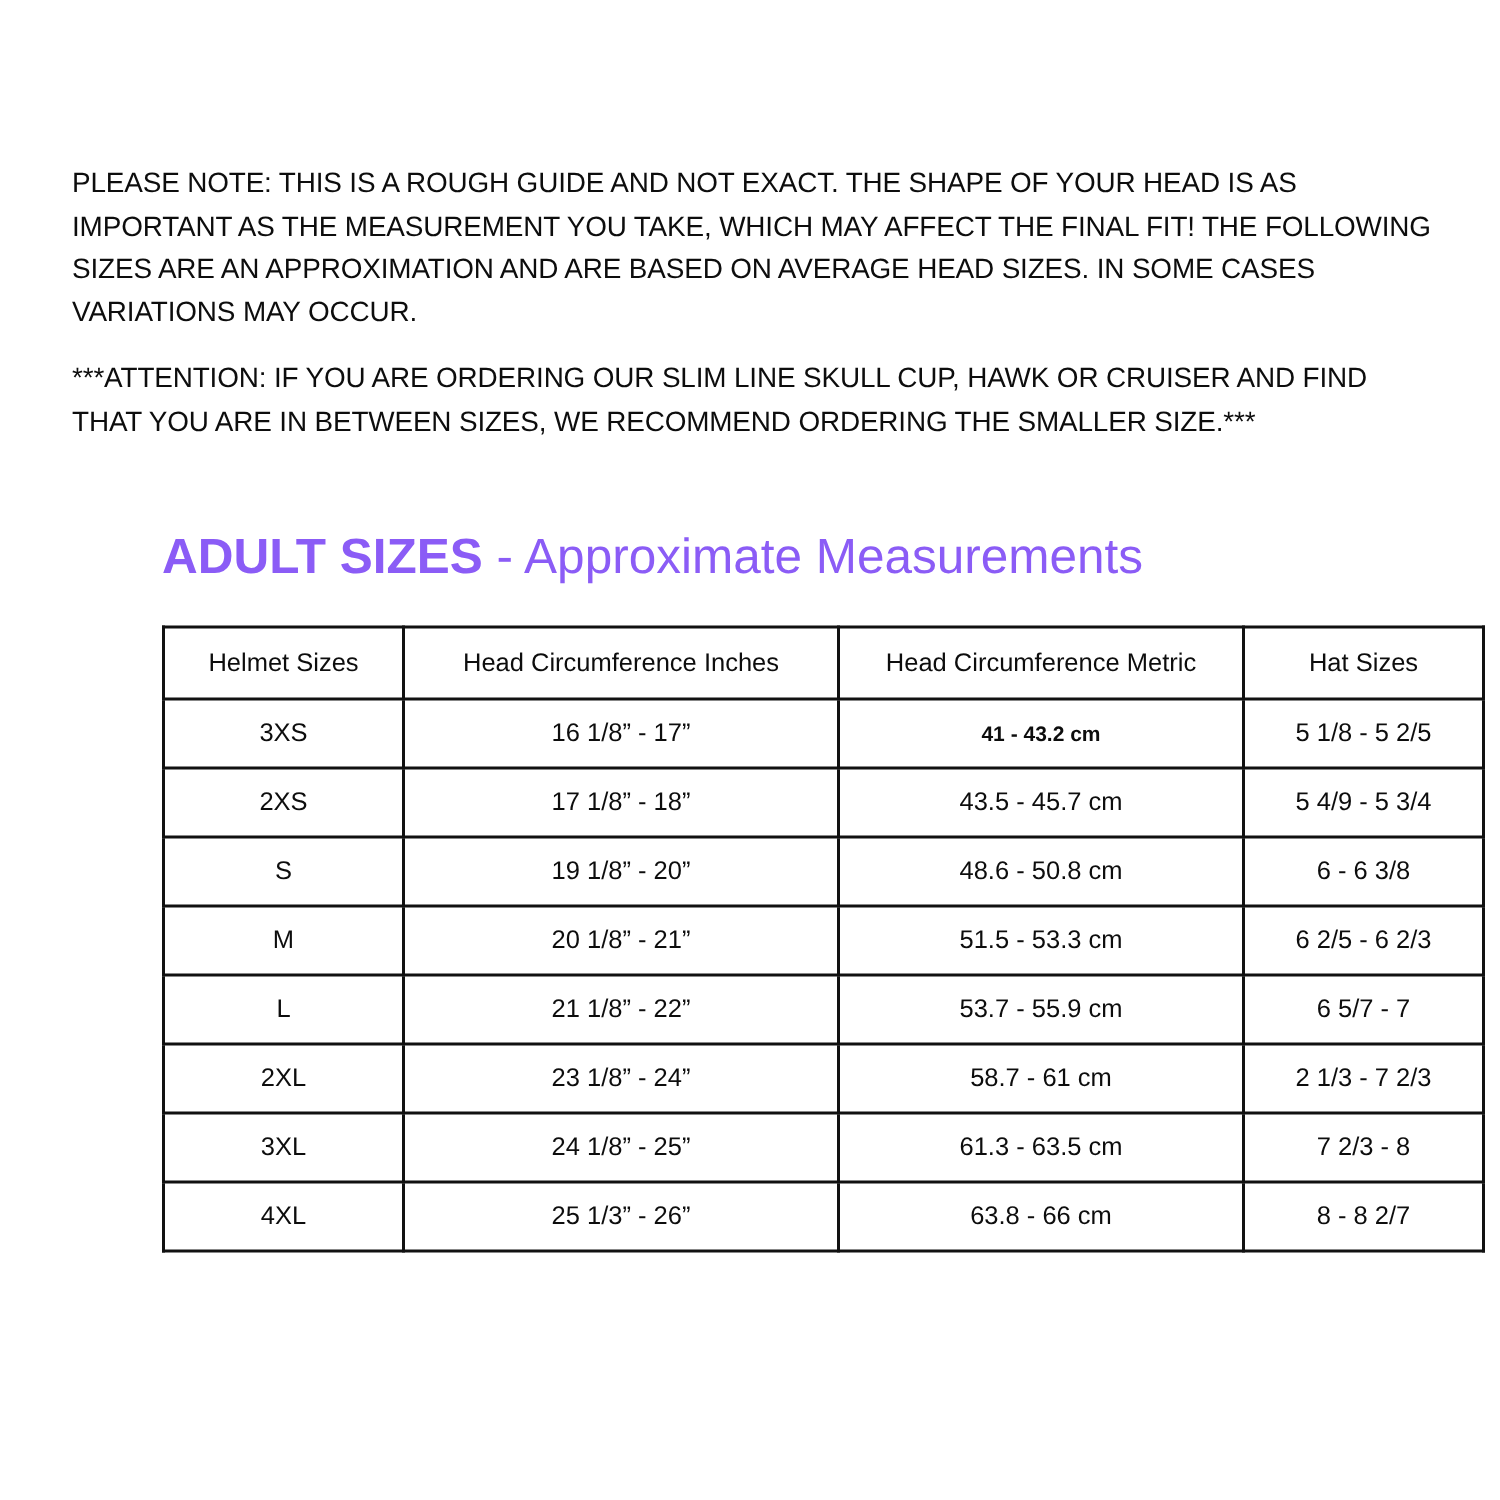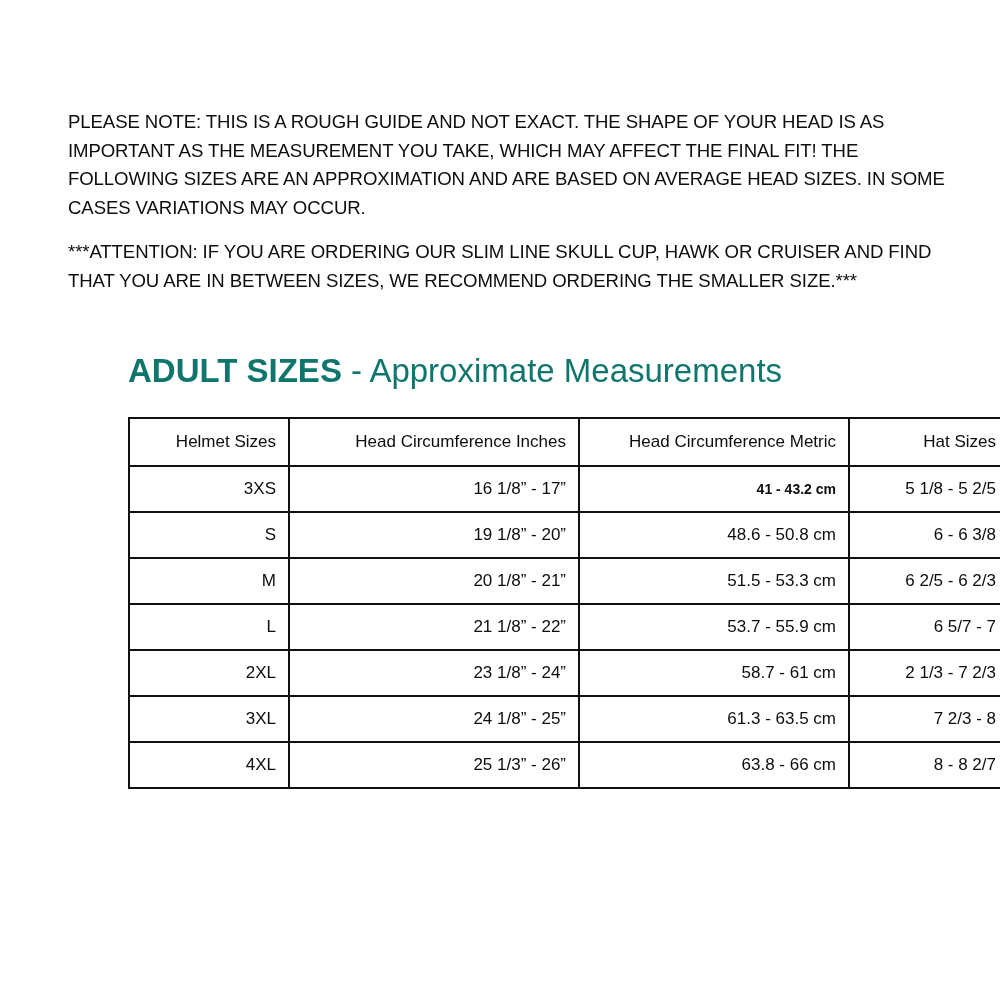--- a/index.html
+++ b/index.html
@@ -14,21 +14,21 @@
     color: #111111;
     position: relative;
     overflow: hidden;
   }
   .page {
     position: absolute;
     left: 0; top: 0;
     width: 1000px;
     height: 760px;
     box-sizing: border-box;
-    padding: 108px 44px 0 68px;
+    padding: 108px 44px 0 48px;
   }
   .note-block {
     margin: 0;
   }
   .note-para {
     font-size: 18.6px;
     line-height: 28.5px;
     letter-spacing: -0.1px;
     color: #0d0d0d;
     margin: 0 0 16px 0;
@@ -38,37 +38,37 @@
     margin-bottom: 0;
   }
   .table-wrap {
     margin-top: 56px;
     padding-left: 60px;
     padding-right: 60px;
   }
   .table-title {
     font-size: 33px;
     line-height: 40px;
-    color: #0f766e;
+    color: #8b5cf6;
     margin: 0 0 26px 0;
     font-weight: 400;
     white-space: nowrap;
   }
   .table-title .bold {
     font-weight: 700;
   }
   table.size-table {
     border-collapse: collapse;
     width: 840px;
     table-layout: fixed;
   }
   table.size-table td,
   table.size-table th {
     border: 2px solid #111111;
-    text-align: right;
+    text-align: center;
     vertical-align: middle;
     padding: 0 12px;
     height: 44px;
     font-size: 17px;
     font-weight: 400;
     color: #0d0d0d;
     white-space: nowrap;
     overflow: hidden;
   }
   table.size-table thead th {
@@ -113,20 +113,26 @@
         </tr>
       </thead>
       <tbody>
         <tr>
           <td>3XS</td>
           <td>16 1/8” - 17”</td>
           <td class="metric-strong">41 - 43.2 cm</td>
           <td>5 1/8 - 5 2/5</td>
         </tr>
         <tr>
+          <td>2XS</td>
+          <td>17 1/8” - 18”</td>
+          <td>43.5 - 45.7 cm</td>
+          <td>5 4/9 - 5 3/4</td>
+        </tr>
+        <tr>
           <td>S</td>
           <td>19 1/8” - 20”</td>
           <td>48.6 - 50.8 cm</td>
           <td>6 - 6 3/8</td>
         </tr>
         <tr>
           <td>M</td>
           <td>20 1/8” - 21”</td>
           <td>51.5 - 53.3 cm</td>
           <td>6 2/5 - 6 2/3</td>

